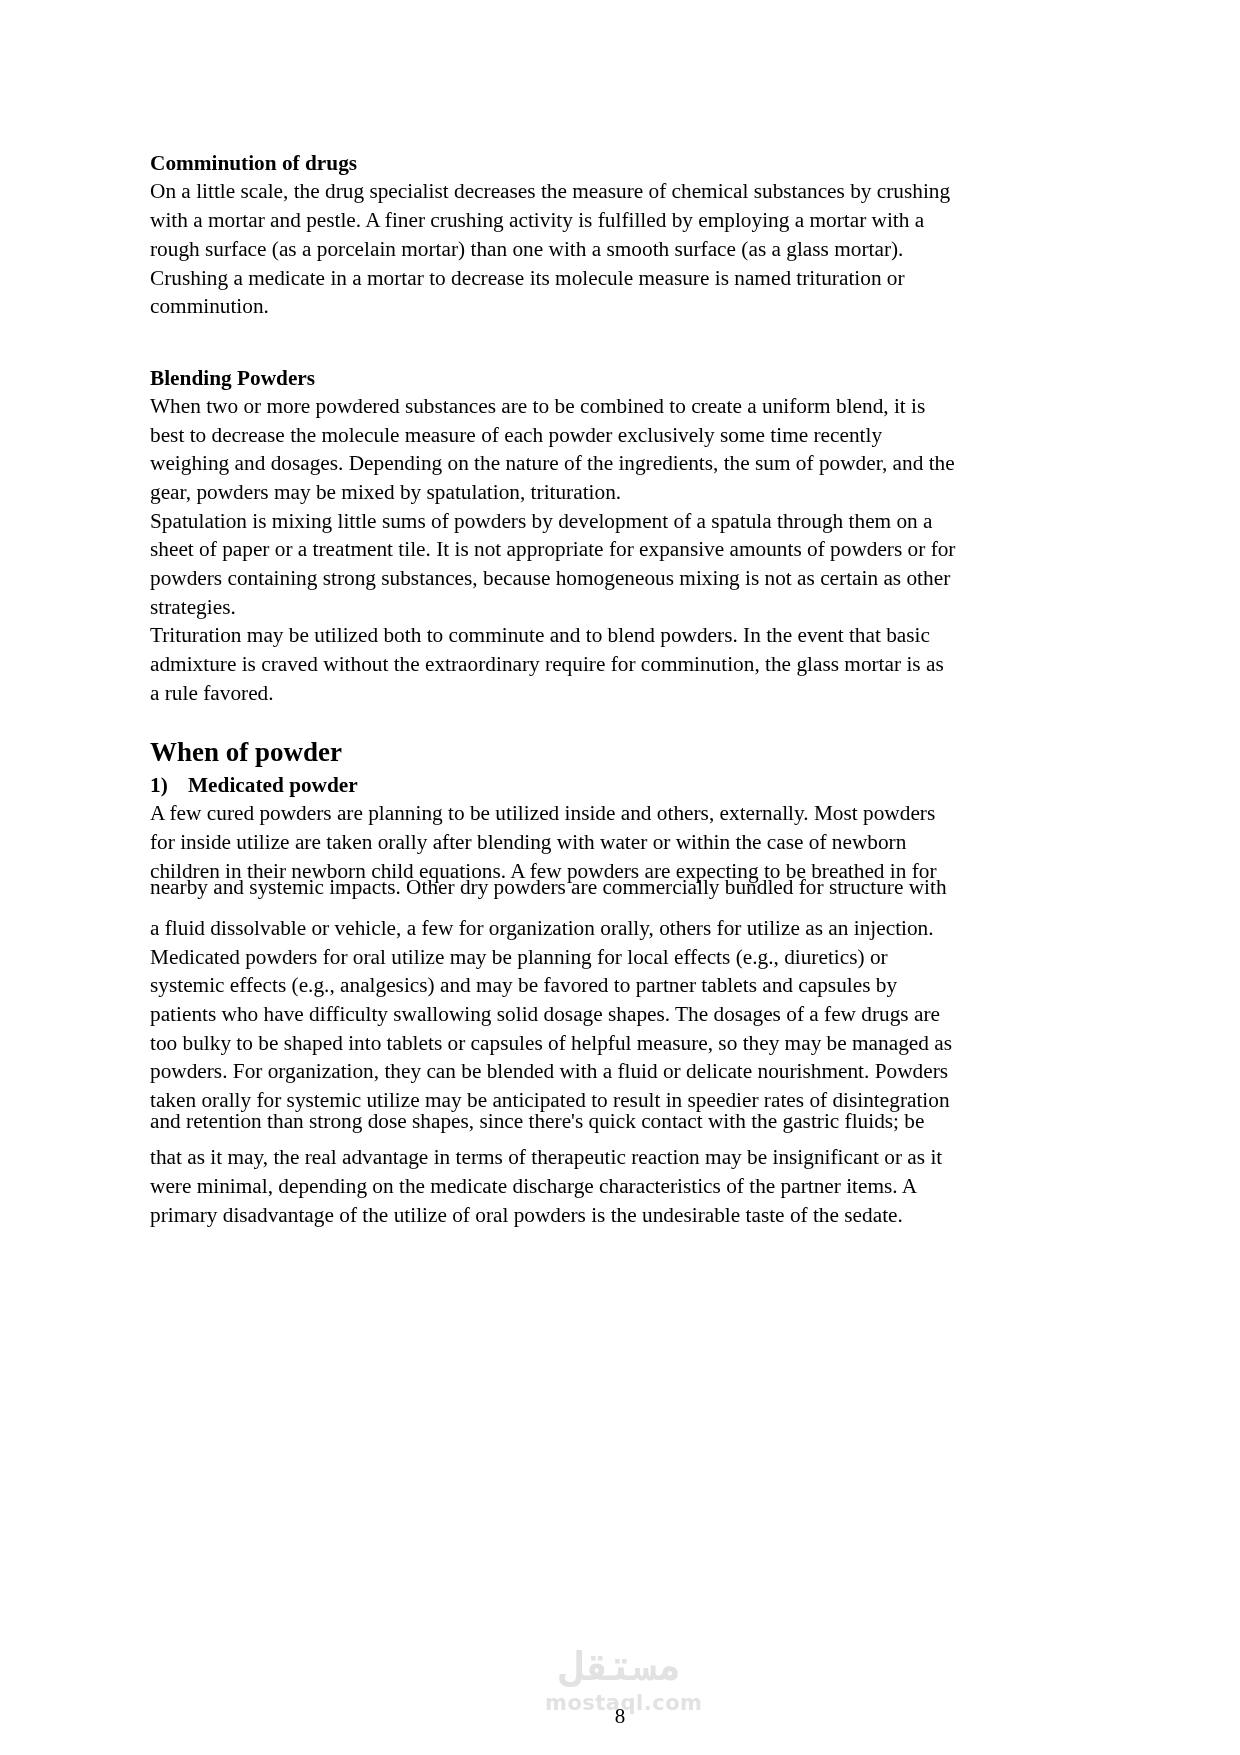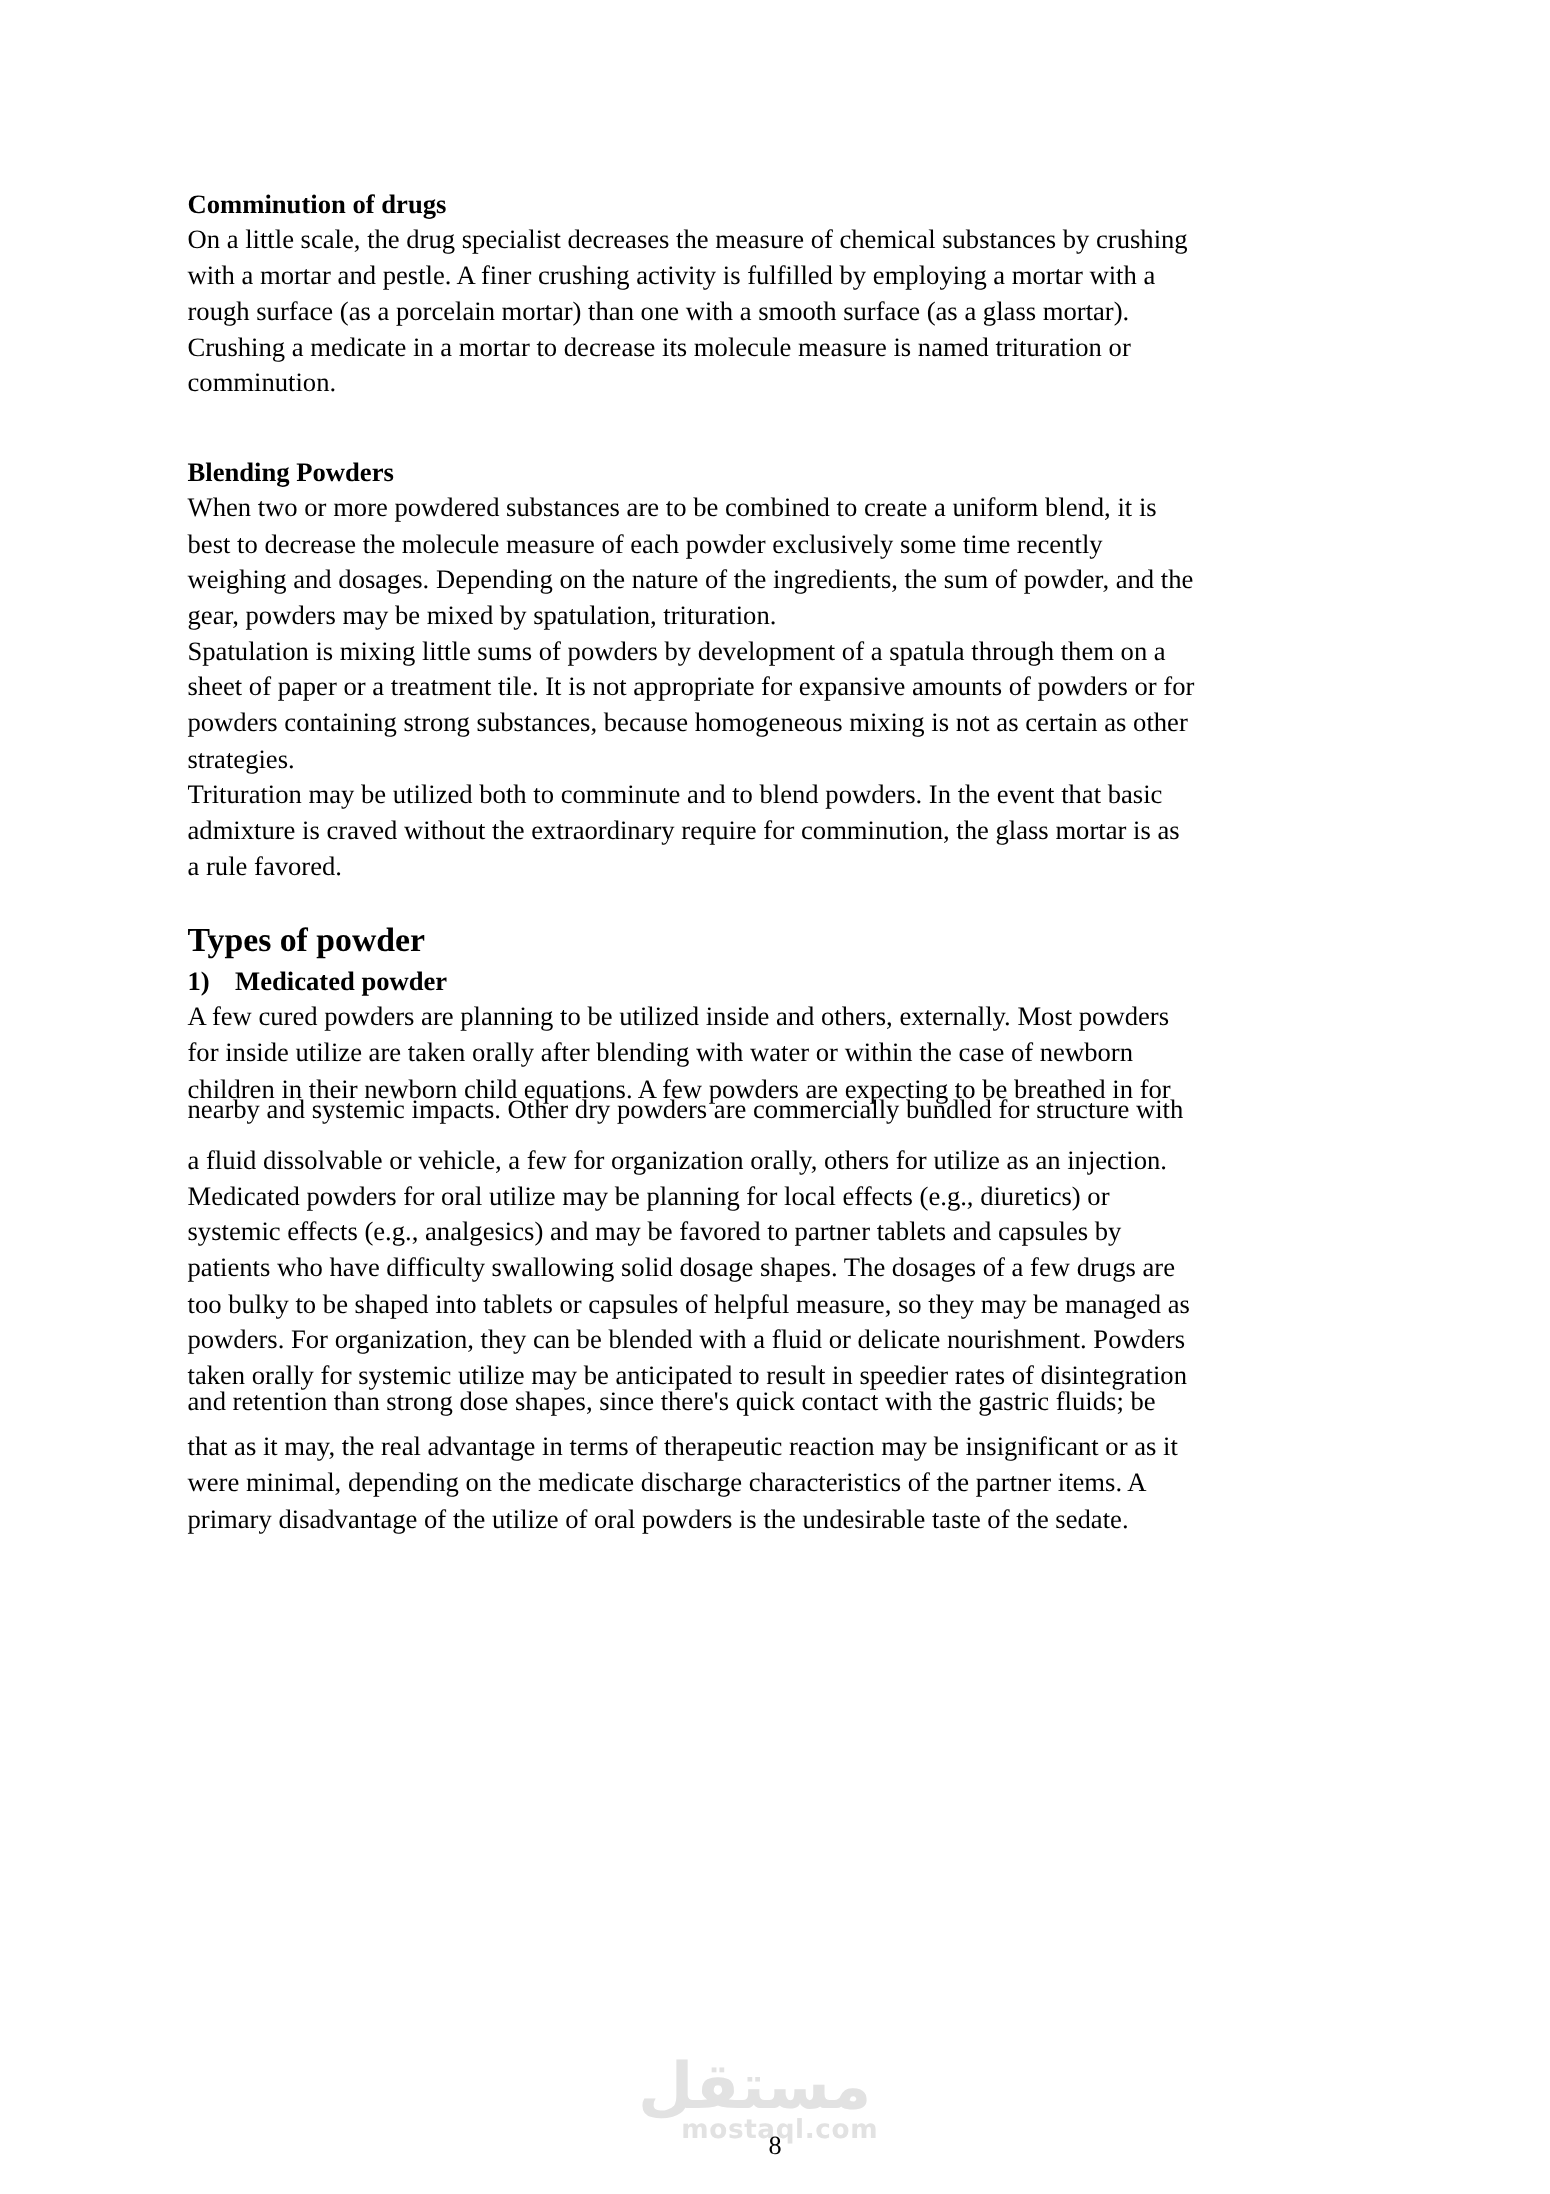--- a/index.html
+++ b/index.html
@@ -61,23 +61,24 @@
     left: 545px;
     top: 1648px;
     width: 152px;
     text-align: center;
     color: #e2e2e2;
     font-family: "DejaVu Sans", sans-serif;
     font-weight: bold;
     pointer-events: none;
   }
   .watermark .ar {
-    font-size: 51px;
+    font-size: 40px;
     line-height: 44px;
     letter-spacing: 1px;
+    font-family: Liberation Mono, monospace;
   }
   .watermark .en {
     font-size: 21px;
     line-height: 22px;
     font-weight: bold;
     letter-spacing: 0.5px;
   }
   .page-number {
     position: absolute;
     left: 600px;
@@ -107,21 +108,21 @@
   <div class="line" style="top:453px">weighing and dosages. Depending on the nature of the ingredients, the sum of powder, and the</div>
   <div class="line" style="top:482px">gear, powders may be mixed by spatulation, trituration.</div>
   <div class="line" style="top:511px">Spatulation is mixing little sums of powders by development of a spatula through them on a</div>
   <div class="line" style="top:539px">sheet of paper or a treatment tile. It is not appropriate for expansive amounts of powders or for</div>
   <div class="line" style="top:568px">powders containing strong substances, because homogeneous mixing is not as certain as other</div>
   <div class="line" style="top:597px">strategies.</div>
   <div class="line" style="top:625px">Trituration may be utilized both to comminute and to blend powders. In the event that basic</div>
   <div class="line" style="top:654px">admixture is craved without the extraordinary require for comminution, the glass mortar is as</div>
   <div class="line" style="top:683px">a rule favored.</div>
 
-  <div class="h-major" style="top:739px">Types of powder</div>
+  <div class="h-major" style="top:739px">When of powder</div>
   <div class="h-sub" style="top:775px">
     <span class="num">1)</span><span>Medicated powder</span>
   </div>
   <div class="line" style="top:803px">A few cured powders are planning to be utilized inside and others, externally. Most powders</div>
   <div class="line" style="top:832px">for inside utilize are taken orally after blending with water or within the case of newborn</div>
   <div class="line" style="top:861px">children in their newborn child equations. A few powders are expecting to be breathed in for</div>
   <div class="line" style="top:877px">nearby and systemic impacts. Other dry powders are commercially bundled for structure with</div>
   <div class="line" style="top:918px">a fluid dissolvable or vehicle, a few for organization orally, others for utilize as an injection.</div>
   <div class="line" style="top:947px">Medicated powders for oral utilize may be planning for local effects (e.g., diuretics) or</div>
   <div class="line" style="top:975px">systemic effects (e.g., analgesics) and may be favored to partner tablets and capsules by</div>

